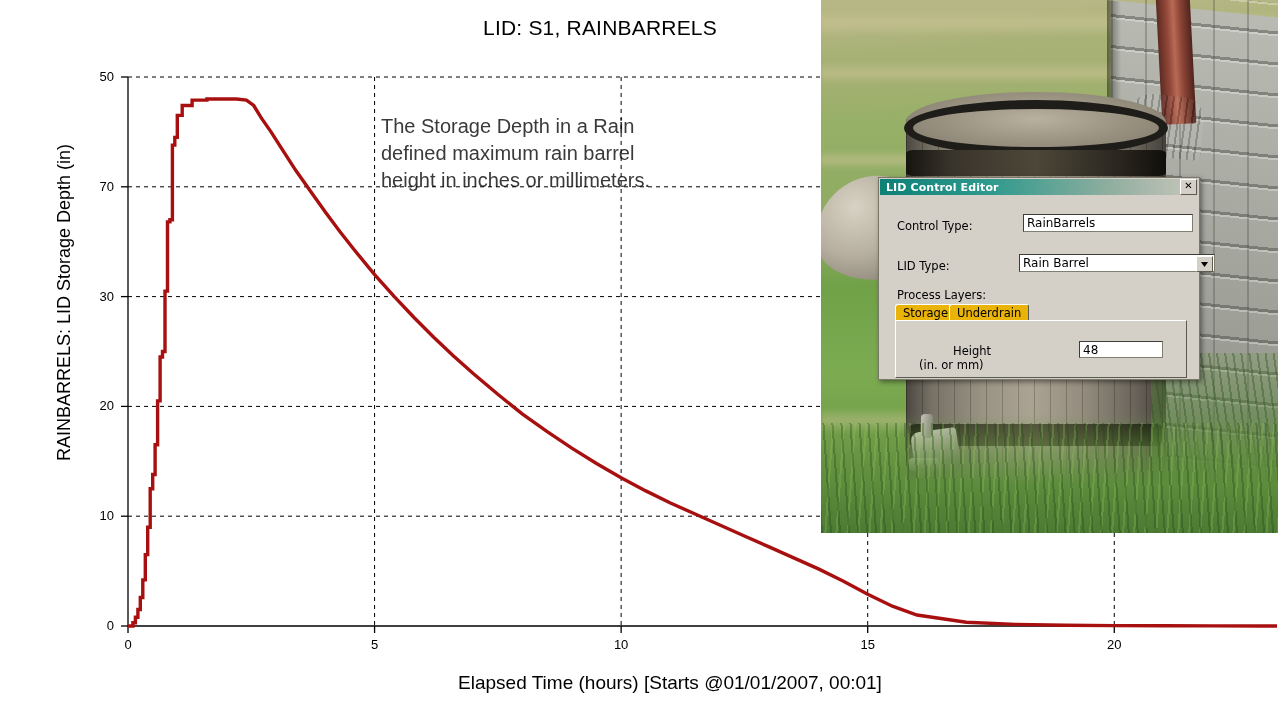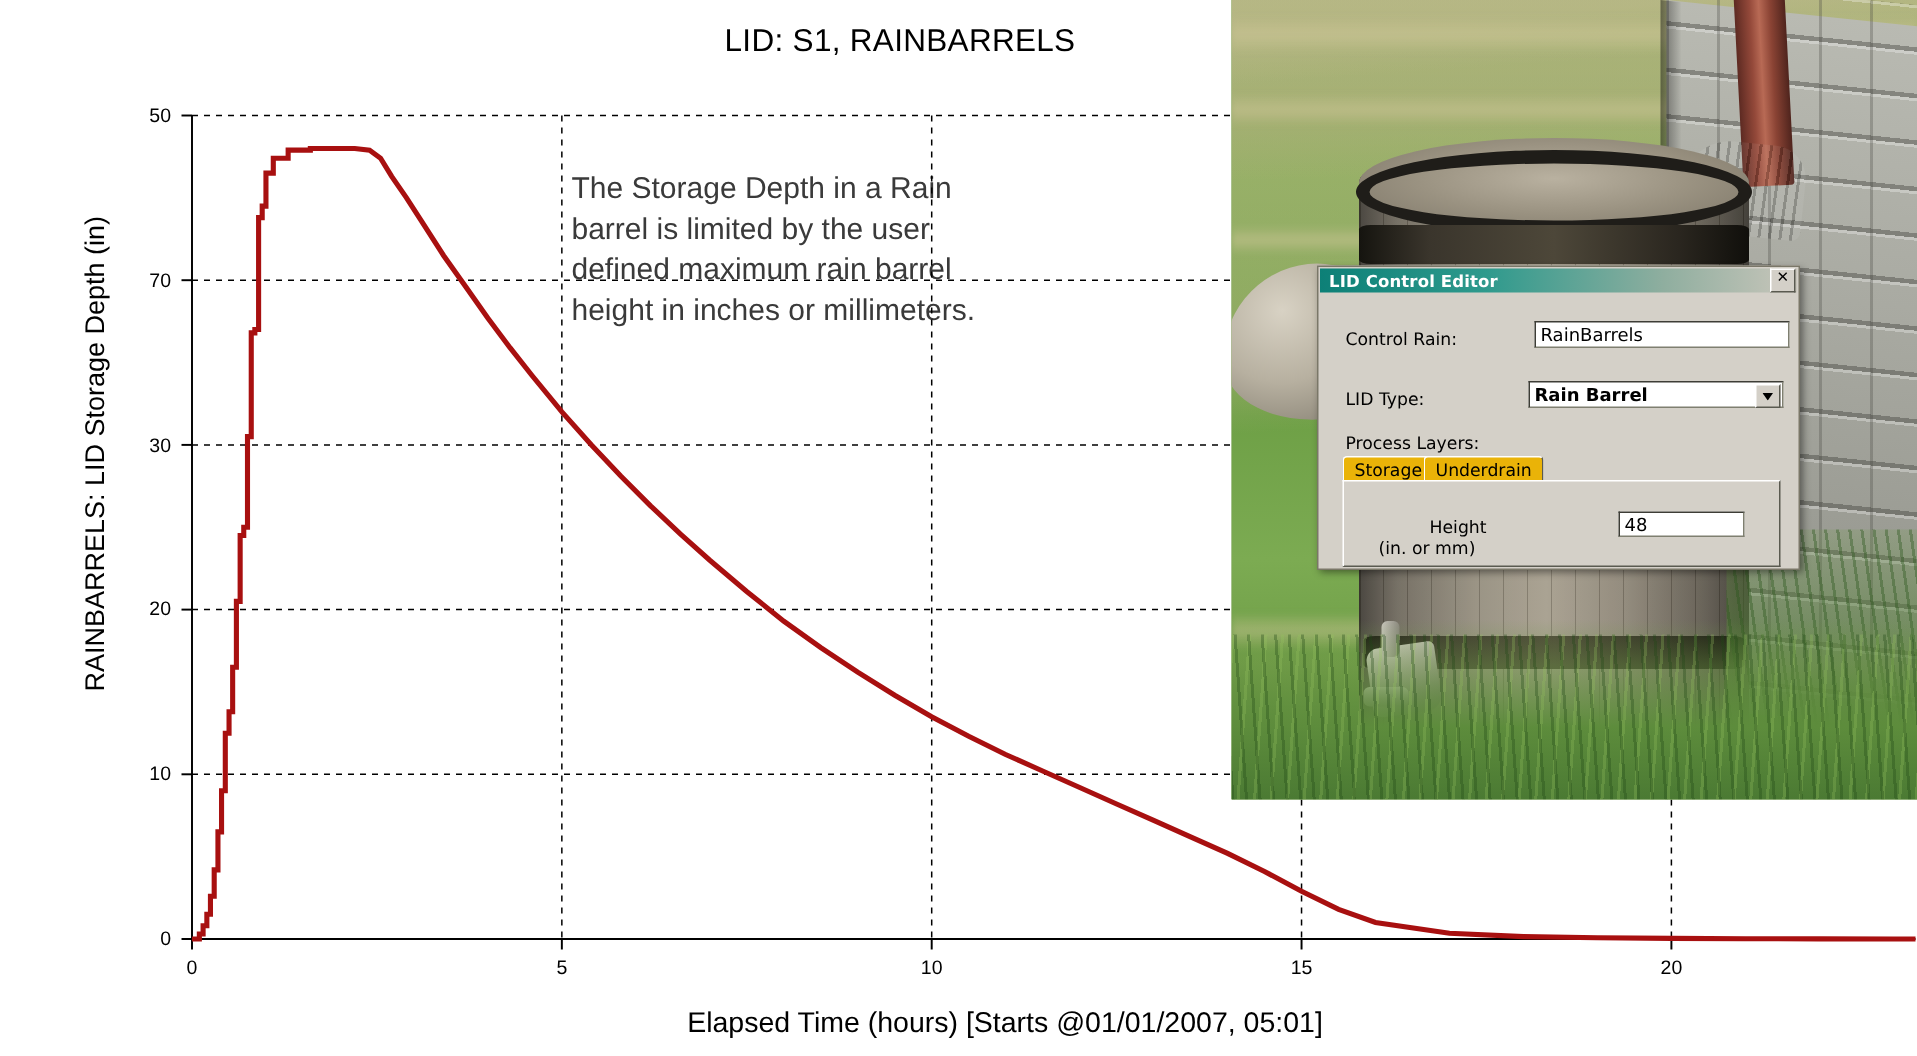--- a/index.html
+++ b/index.html
@@ -187,21 +187,21 @@
   .dlg-row{position:absolute;font-size:11.5px;color:#000;}
   #lbl-control-name{left:18px;top:41px;}
   #lbl-lid-type{left:18px;top:81px;}
   #lbl-process-layers{left:18px;top:110px;}
   .field{
     position:absolute;background:#fff;
     border:1px solid #7f7f70;border-top-color:#3d3d36;border-left-color:#3d3d36;
     font-size:12px;color:#000;padding:1px 3px;box-sizing:border-box;
   }
   #fld-control-name{left:144px;top:36px;width:170px;height:18px;}
-  #fld-lid-type{left:140px;top:76px;width:170px;height:18px;font-weight:bold;}
+  #fld-lid-type{left:140px;top:76px;width:196px;height:18px;}
   #dd-arrow{
     position:absolute;right:1px;top:1px;width:15px;height:14px;background:#d4d0c8;
     border:1px solid #fff;border-right-color:#5a5a50;border-bottom-color:#5a5a50;
     display:flex;align-items:center;justify-content:center;
   }
   #dd-arrow svg{display:block;}
   #tabstrip{position:absolute;left:16px;top:126px;width:290px;height:17px;}
   .tab{
     position:absolute;top:0;height:17px;line-height:16px;font-size:11.5px;
     padding:0 7px;background:#eab308;box-sizing:border-box;
@@ -221,25 +221,24 @@
 </head>
 <body>
 
 <div id="root">
 
   <div id="chart-area">
 
     <div class="chart-title">LID: S1, RAINBARRELS</div>
 
     <div class="ylabel">RAINBARRELS: LID Storage Depth (in)</div>
-    <div class="xlabel">Elapsed Time (hours) [Starts @01/01/2007, 05:01]</div>
+    <div class="xlabel">Elapsed Time (hours) [Starts @01/01/2007, 00:01]</div>
 
     <div class="annotation">
       <div>The Storage Depth in a Rain</div>
-      <div>barrel is limited by the user</div>
       <div>defined maximum rain barrel</div>
       <div>height in inches or millimeters.</div>
     </div>
 
     <svg id="plot-svg" width="1278" height="704">
       <g id="gridlines">
           <line x1="128" x2="1277" y1="516.2" y2="516.2" stroke="#000" stroke-width="1" stroke-dasharray="4,4"></line>
           <line x1="128" x2="1277" y1="406.4" y2="406.4" stroke="#000" stroke-width="1" stroke-dasharray="4,4"></line>
           <line x1="128" x2="1277" y1="296.6" y2="296.6" stroke="#000" stroke-width="1" stroke-dasharray="4,4"></line>
           <line x1="128" x2="1277" y1="186.79999999999995" y2="186.79999999999995" stroke="#000" stroke-width="1" stroke-dasharray="4,4"></line>
@@ -321,21 +320,21 @@
     <div class="ph grass-blades"></div>
   </div>
 
   <div id="dialog">
 
     <div id="dlg-title">
       <span id="dlg-title-text">LID Control Editor</span>
       <span id="dlg-close">✕</span>
     </div>
 
-    <div class="dlg-row" id="lbl-control-name">Control Rain:</div>
+    <div class="dlg-row" id="lbl-control-name">Control Type:</div>
     <div class="field" id="fld-control-name">RainBarrels</div>
 
     <div class="dlg-row" id="lbl-lid-type">LID Type:</div>
     <div class="field" id="fld-lid-type">
       <span>Rain Barrel</span>
       <span id="dd-arrow">
         <svg width="7" height="5" viewBox="0 0 7 5">
             <polygon points="0,0 7,0 3.5,5" fill="#000"></polygon>
           </svg>
       </span>

